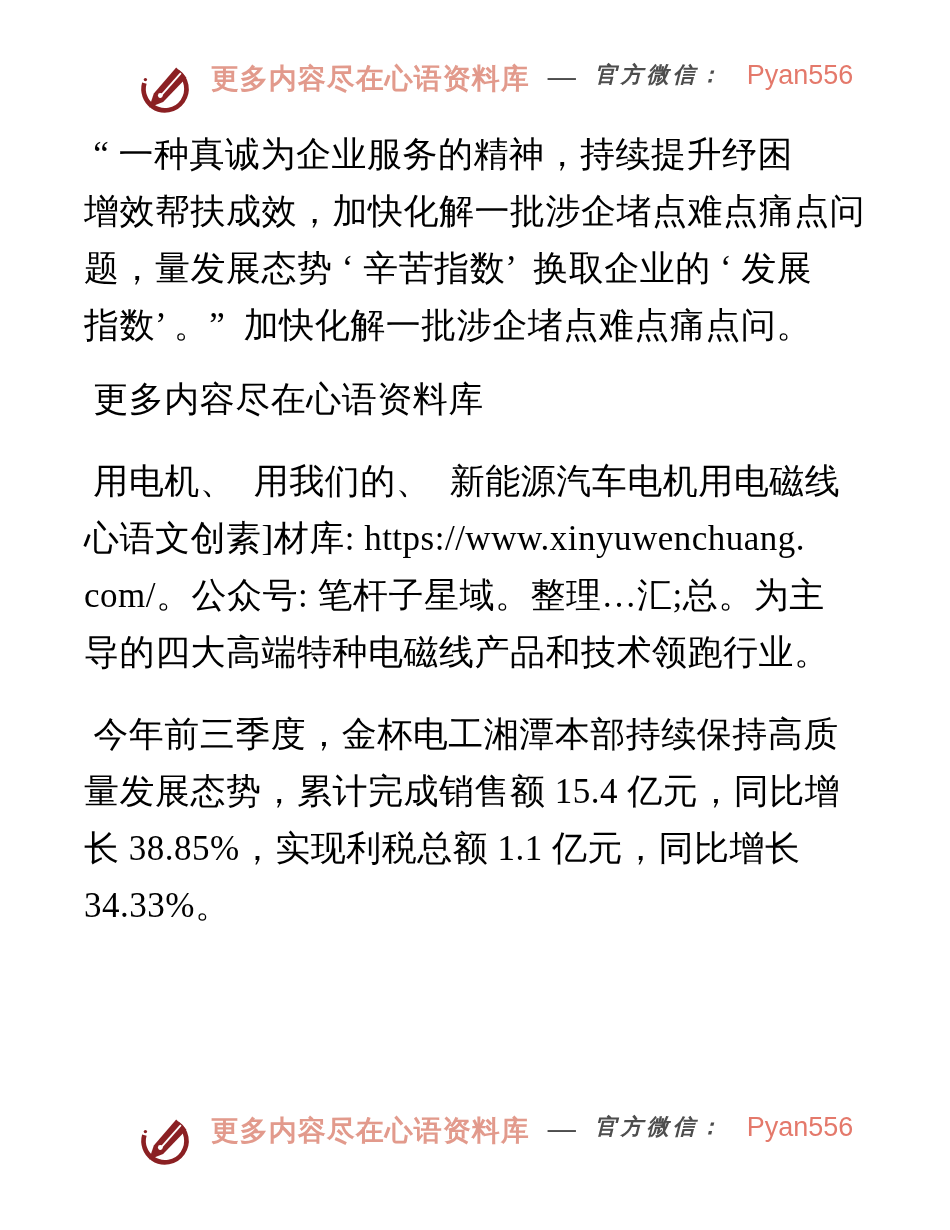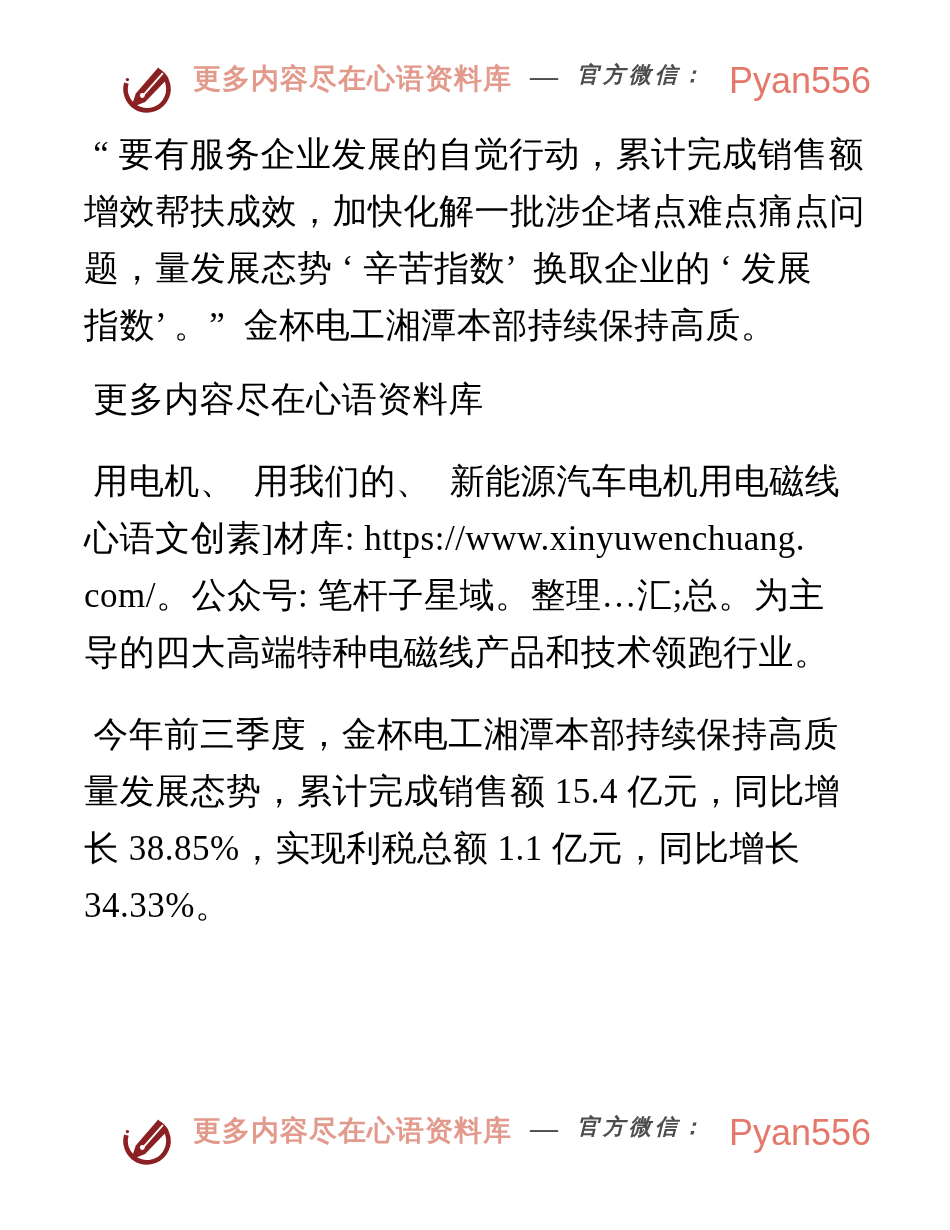--- a/index.html
+++ b/index.html
@@ -30,21 +30,21 @@
     font-weight: bold;
   }
   .wechat-label {
     font-size: 22px;
     letter-spacing: 4px;
     font-style: italic;
     font-weight: bold;
   }
   .wechat-id {
     font-family: "Liberation Sans", "DejaVu Sans", sans-serif;
-    font-size: 36px;
+    font-size: 27px;
     margin-left: 4px;
   }
 
   
   .content {
     margin: 10px 80px 0 84px;
     color: #000000;
     font-size: 35px;
     line-height: 57px;
   }
@@ -74,24 +74,24 @@
     </span>
     <span class="brand-text" style="color:#e29a8c">更多内容尽在心语资料库</span>
       <span class="brand-text" style="color:#4d4d4d">—</span>
       <span class="wechat-label" style="color:#4d4d4d">官方微信：</span>
       <span class="wechat-id" style="color:#e4796b">Pyan556</span>
   </div>
 
   <div class="content">
 
     <div class="para">
-      <div class="line"> “ 要有服务企业发展的自觉行动，累计完成销售额</div>
+      <div class="line"> “ 一种真诚为企业服务的精神，持续提升纾困</div>
       <div class="line">增效帮扶成效，加快化解一批涉企堵点难点痛点问</div>
       <div class="line">题，量发展态势 ‘ 辛苦指数’  换取企业的 ‘ 发展</div>
-      <div class="line">指数’ 。”  金杯电工湘潭本部持续保持高质。</div>
+      <div class="line">指数’ 。”  加快化解一批涉企堵点难点痛点问。</div>
     </div>
 
     <div class="para gap-large">
       <div class="line"> 更多内容尽在心语资料库</div>
     </div>
 
 
     <div class="para gap-large">
       <div class="line"> 用电机、  用我们的、  新能源汽车电机用电磁线</div>
       <div class="line">心语文创素]材库: https://www.xinyuwenchuang.</div>

